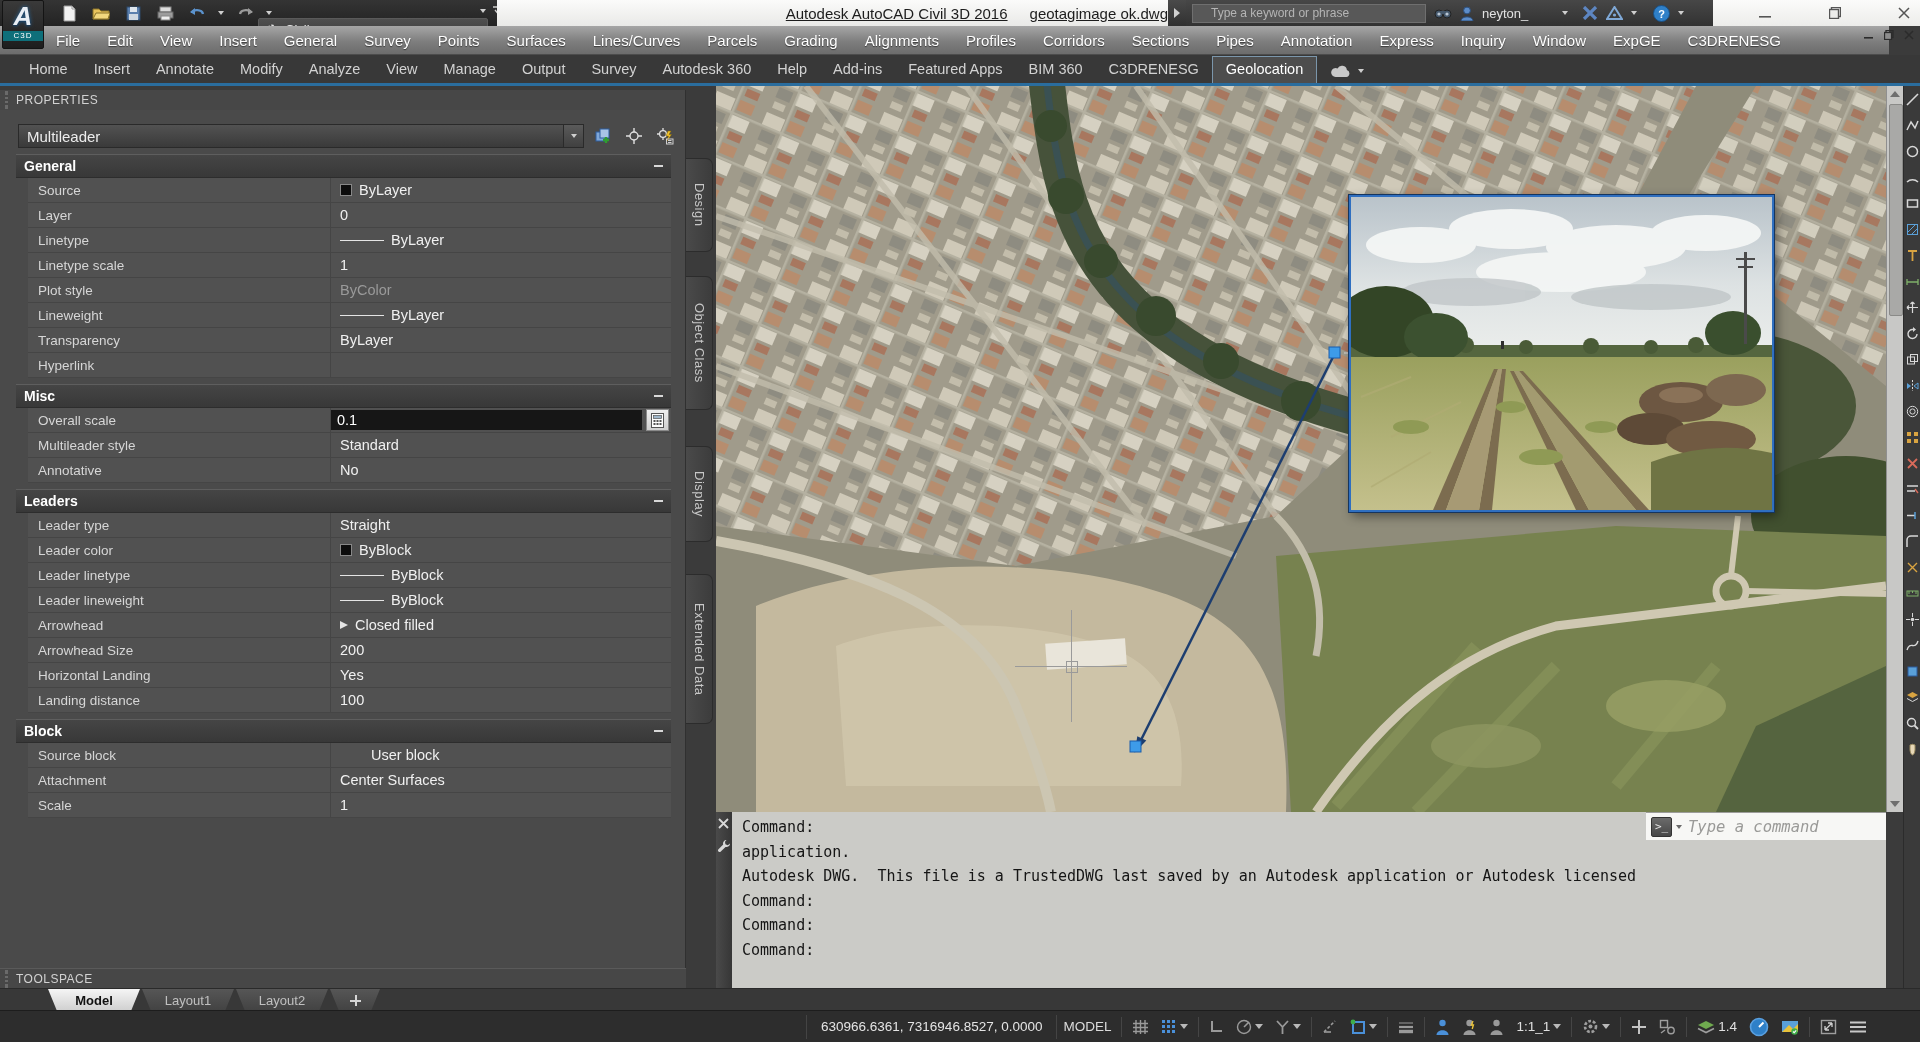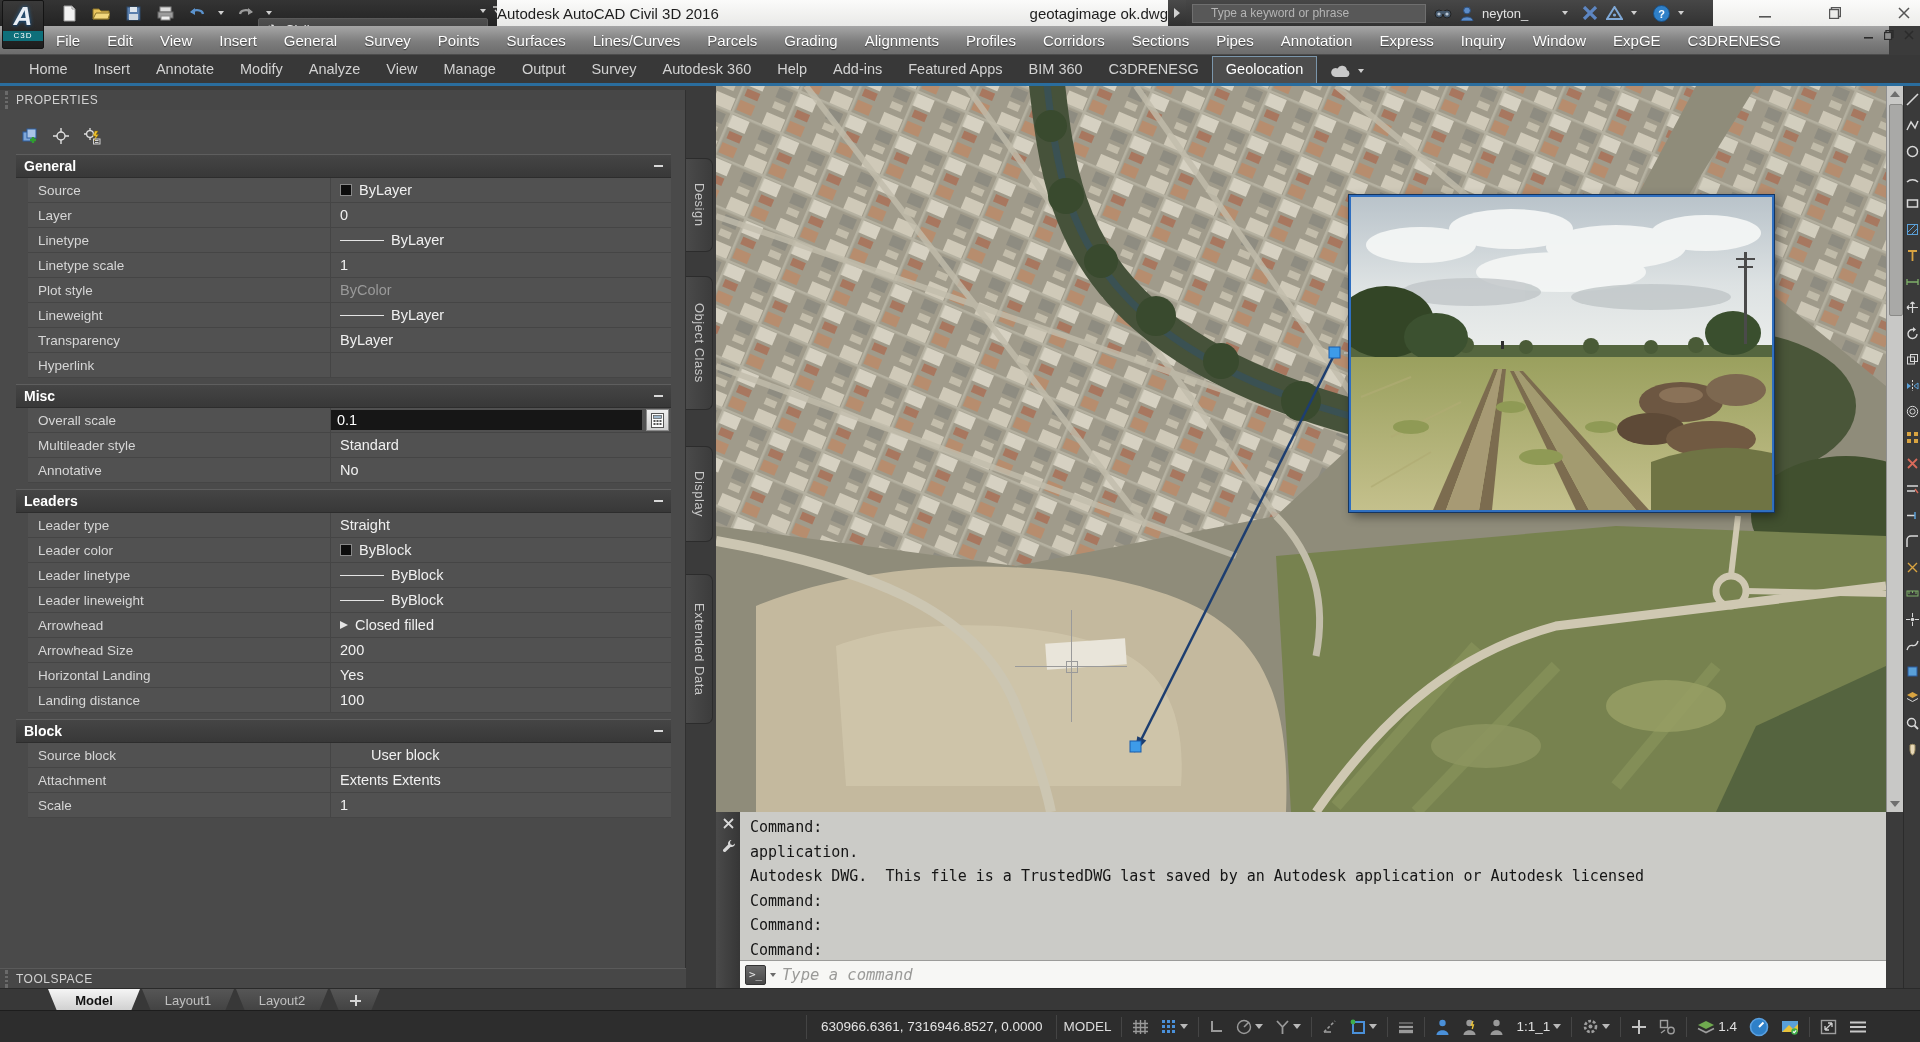--- a/index.html
+++ b/index.html
@@ -16,21 +16,21 @@
   .logo-caret{position:absolute;left:44px;top:18px;}
   .caret{display:inline-block;width:0;height:0;border-left:4px solid transparent;border-right:4px solid transparent;border-top:5px solid #cfcfcf;}
   .caret.small{border-left-width:3px;border-right-width:3px;border-top-width:4px;}
   .qat{position:absolute;left:58px;top:2px;height:22px;display:flex;align-items:center;gap:10px;}
   .qat .qbtn{width:22px;height:20px;display:flex;align-items:center;justify-content:center;border-radius:2px;}
   .workspace{position:absolute;left:258px;top:18px;width:216px;height:21px;background:linear-gradient(#4f4f4f,#3a3a3a);
              border:1px solid #5a5a5a;border-radius:2px;display:flex;align-items:center;padding:0 6px;gap:6px;color:#e6e6e6;font-size:13px;}
   .workspace .spacer{flex:1}
   .qat-expand{position:absolute;left:480px;top:6px;display:flex;gap:6px;align-items:center;}
   .title-band{position:absolute;left:497px;top:0;width:671px;height:26px;background:linear-gradient(#fbfbfa,#e9e9e7);
-              display:flex;align-items:center;justify-content:space-between;color:#1c1c1c;font-size:15px;gap:22px;}
+              display:flex;align-items:center;justify-content:flex-end;color:#1c1c1c;font-size:15px;gap:22px;text-decoration:underline;}
   .title-band .fname{font-size:15px;}
   .title-arrow{position:absolute;left:1168px;top:0;width:18px;height:26px;background:linear-gradient(#4a4a4a,#303030);
                display:flex;align-items:center;justify-content:center;}
   .title-arrow .tri{width:0;height:0;border-top:5px solid transparent;border-bottom:5px solid transparent;border-left:6px solid #d0d0d0;}
   .infocenter{position:absolute;left:1186px;top:0;width:527px;height:26px;background:linear-gradient(#474747,#323232);
               display:flex;align-items:center;padding-left:6px;gap:8px;}
   .search-box{width:196px;height:17px;background:#585858;border:1px solid #6f6f6f;color:#fdba74;
               font-size:12px;padding:0 18px;font-family:"Liberation Sans",sans-serif;}
   .search-box::placeholder{color:#b5b5b5;}
   .ic-user{color:#e2e2e2;font-size:13px;}
@@ -112,21 +112,21 @@
   .vscroll .arr{position:absolute;left:3px;width:0;height:0;border-left:5px solid transparent;border-right:5px solid transparent;}
   .vscroll .up{top:5px;border-bottom:6px solid #6f6f6f;}
   .vscroll .dn{bottom:5px;border-top:6px solid #6f6f6f;}
   .vscroll .thumb{position:absolute;left:2px;top:18px;width:12px;height:210px;background:#a9a9a7;border:1px solid #8a8a88;border-radius:2px;}
   .rtoolbar{position:absolute;left:1903px;top:86px;width:17px;height:924px;background:#3a3a3a;border-left:1px solid #2b2b2b;
             display:flex;flex-direction:column;align-items:center;padding-top:6px;gap:11px;box-sizing:border-box;}
   .rtool{width:15px;height:15px;display:flex;align-items:center;justify-content:center;}
   
   .cmdwin{position:absolute;left:716px;top:812px;width:1170px;height:176px;background:#cbcbc7;display:flex;}
   .cmd-side{width:24px;background:linear-gradient(90deg,#4a4a4a,#363636);display:flex;flex-direction:column;align-items:center;padding-top:6px;gap:10px;}
-  .cmd-main{flex:1;display:flex;flex-direction:column;font-family:"DejaVu Sans Mono",monospace;}
+  .cmd-main{flex:1;display:flex;flex-direction:row;font-family:"DejaVu Sans Mono",monospace;}
   .cmd-history{flex:1;padding:3px 10px;color:#151515;font-size:15px;line-height:24.5px;white-space:pre;overflow:hidden;}
   .cmd-inputrow{height:27px;background:#f7f7f5;border-top:1px solid #9c9c9a;display:flex;align-items:center;padding-left:5px;gap:4px;}
   .cmd-badge{width:19px;height:18px;background:linear-gradient(#6b6b6b,#474747);border:1px solid #333;border-radius:2px;
              color:#e8e8e8;font-size:11px;display:flex;align-items:center;justify-content:center;font-family:"DejaVu Sans Mono",monospace;}
   .cmd-input{flex:1;border:none;outline:none;background:transparent;color:#222;
              font-family:"DejaVu Sans Mono",monospace;font-size:15.5px;font-style:italic;}
   .cmd-input::placeholder{color:#9a9a98;font-style:italic;}
   
   .statusbar{position:absolute;left:0;top:1010px;width:1920px;height:32px;background:#2d2d2d;border-top:1px solid #1d1d1d;
              display:flex;align-items:center;box-sizing:border-box;}
@@ -323,20 +323,27 @@
     </span>
   </div>
   <div class="blue-line"></div>
 
   <div class="palette">
     <div class="pal-title">
       <span>PROPERTIES</span>
     </div>
 
     <div class="selector-row">
+      <div class="selector">
+        <span>Multileader</span>
+        <span class="spacer"></span>
+        <span class="dd">
+            <span class="caret small"></span>
+          </span>
+      </div>
       <span class="tool-btn">
         <svg width="18" height="18">
             <rect x="2" y="5" width="9" height="9" fill="#7fa7d8" stroke="#2c5d9e"></rect>
             <rect x="6" y="2" width="9" height="9" fill="#a9c4e6" stroke="#2c5d9e"></rect>
             <path d="M12 10 v6 M9 13 h6" stroke="#2f9e2f" stroke-width="2.4"></path>
           </svg>
       </span>
       <span class="tool-btn">
         <svg width="18" height="18">
             <circle cx="9" cy="9" r="4" fill="none" stroke="#e0e0e0" stroke-width="1.4"></circle>
@@ -514,21 +521,21 @@
     </div>
     <div class="prow">
         <div class="plabel">Source block</div>
         <div class="pvalue indent">
           <span>User block</span>
         </div>
       </div>
     <div class="prow">
         <div class="plabel">Attachment</div>
         <div class="pvalue">
-          <span>Extents Extents</span>
+          <span>Center Surfaces</span>
         </div>
       </div>
     <div class="prow">
         <div class="plabel">Scale</div>
         <div class="pvalue">
           <span>1</span>
         </div>
       </div>
   </div>
 

